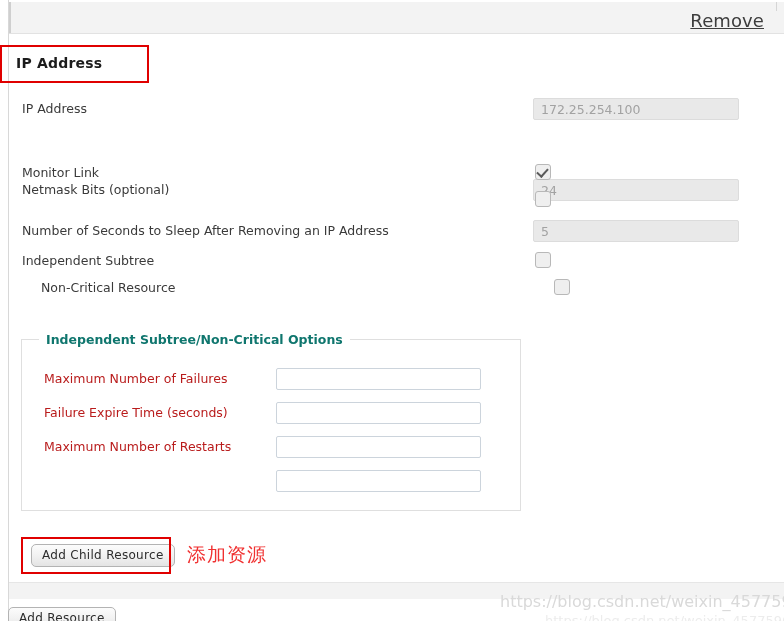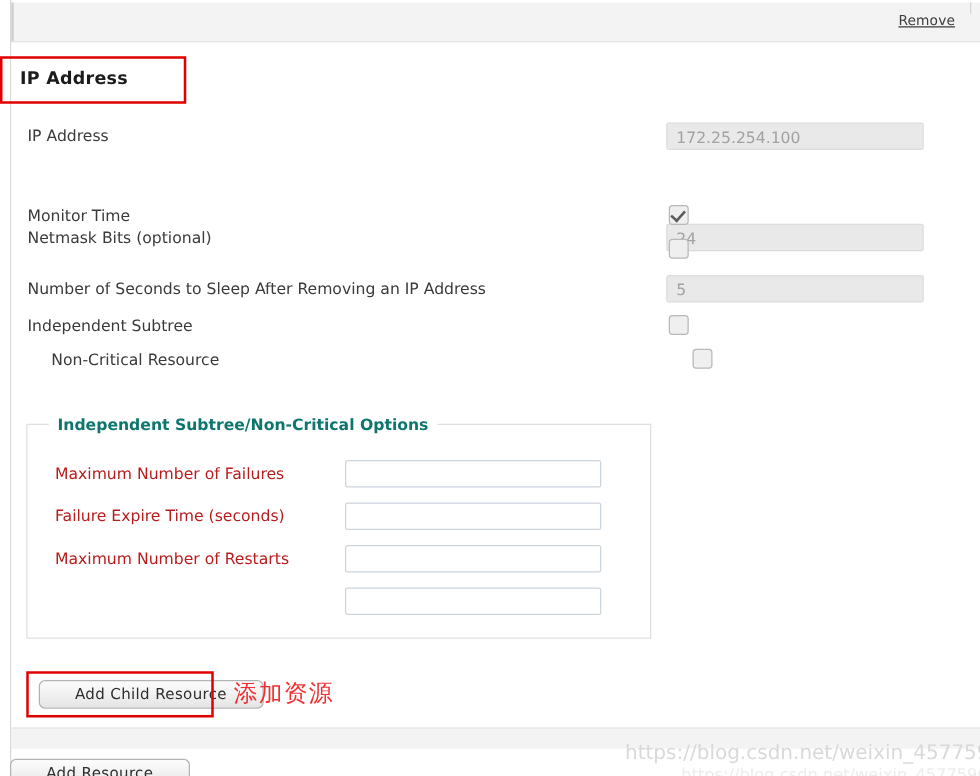--- a/index.html
+++ b/index.html
@@ -57,21 +57,21 @@
     right: 7px;
     top: 0px;
     width: 1px;
     height: 9px;
     background: #d5d5d5;
   }
   .remove-link {
     position: absolute;
     right: 20px;
     top: 10px;
-    font-size: 11px;
+    font-size: 18px;
     color: #3d3d3d;
     text-decoration: underline;
     cursor: pointer;
     letter-spacing: 0.1px;
   }
 
   
   .panel {
     position: absolute;
     left: 9px;
@@ -233,21 +233,21 @@
   
   .btn {
     position: absolute;
     box-sizing: border-box;
     font-family: "DejaVu Sans", "Liberation Sans", sans-serif;
     font-size: 12px;
     color: #2d2d2d;
     background: linear-gradient(to bottom, #fcfcfc 0%, #f2f2f2 48%, #e4e4e4 100%);
     border: 1px solid #b3b3b3;
     border-radius: 5px;
-    padding: 0 28px;
+    padding: 0 10px;
     cursor: pointer;
     letter-spacing: 0.3px;
   }
   #add-child-resource-button {
     left: 31px;
     top: 544px;
     height: 23px;
     line-height: 21px;
   }
   #add-resource-button {
@@ -324,21 +324,21 @@
       <span class="flabel">IP Address</span>
       <input class="ftext" readonly="" value="172.25.254.100" style="">
     </div>
 
     <div class="frow" style="top:131px;margin-top:48px;">
       <span class="flabel">Netmask Bits (optional)</span>
       <input class="ftext" readonly="" value="24" style="">
     </div>
 
     <div class="frow" style="top:162px;">
-      <span class="flabel">Monitor Time</span>
+      <span class="flabel">Monitor Link</span>
       <span class="fcheck checked"></span>
     </div>
 
     <div class="frow" style="top:189px;">
       <span class="fcheck"></span>
     </div>
 
     <div class="frow" style="top:220px;">
       <span class="flabel">Number of Seconds to Sleep After Removing an IP Address</span>
       <input class="ftext" readonly="" value="5" style="">

